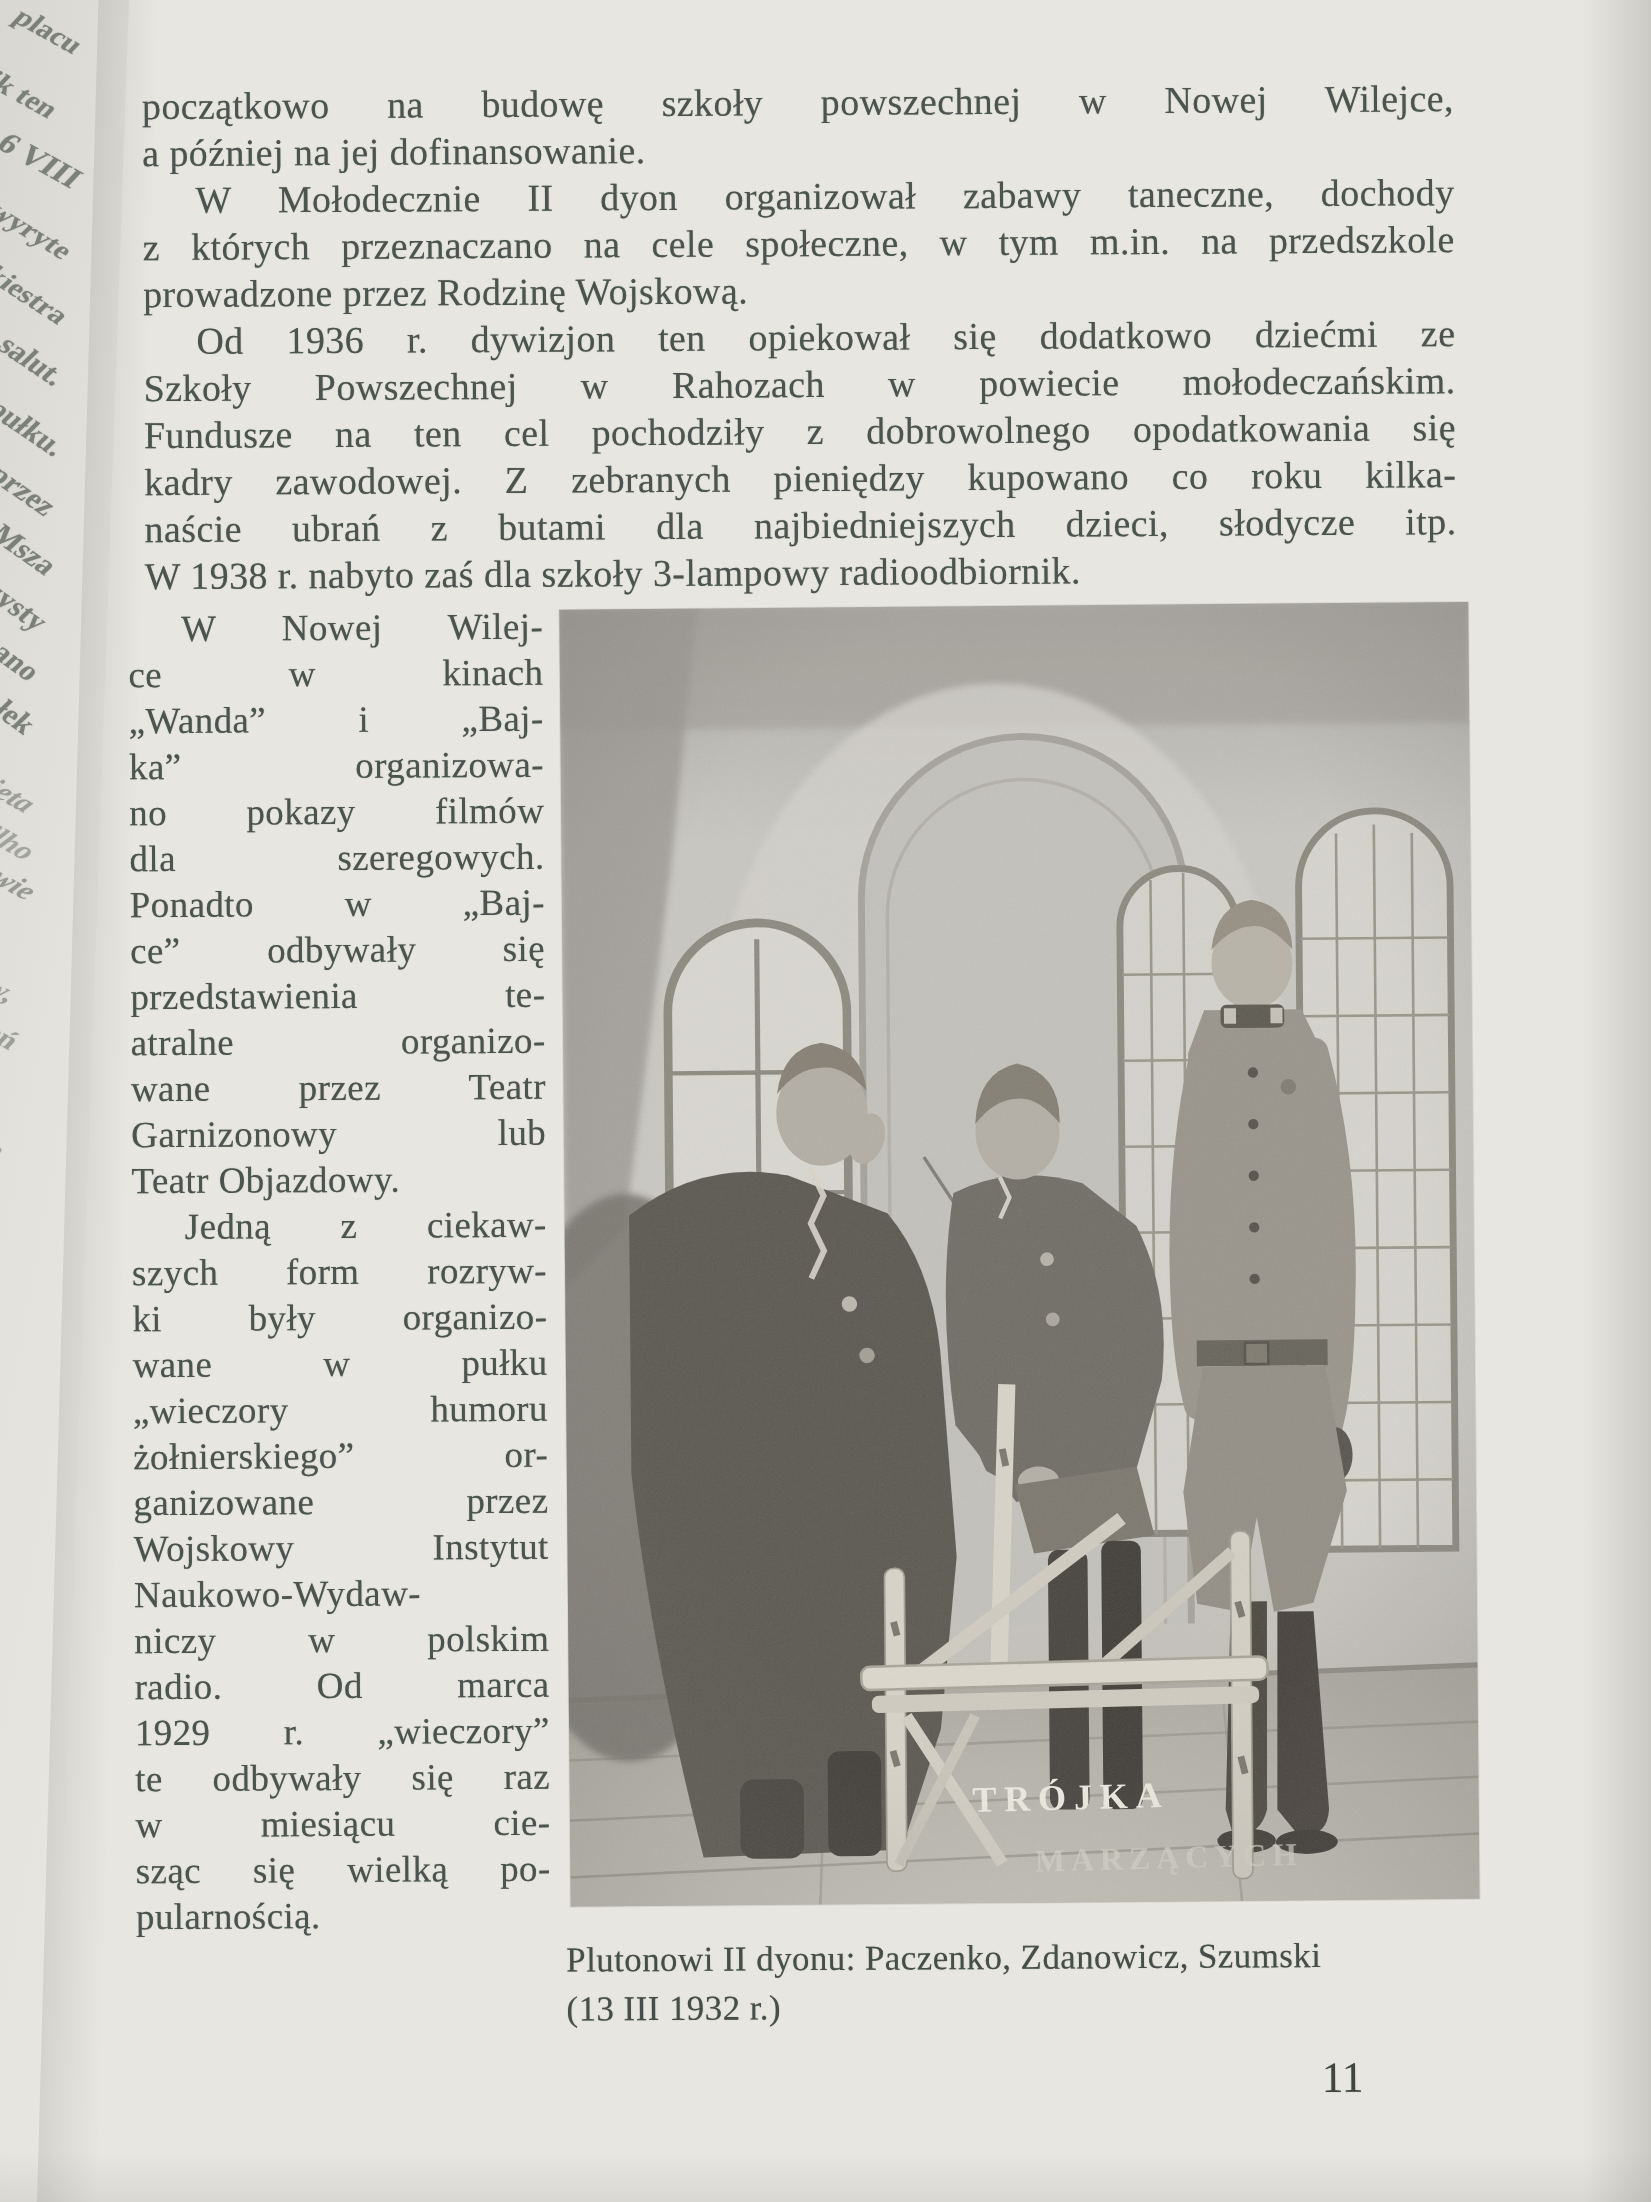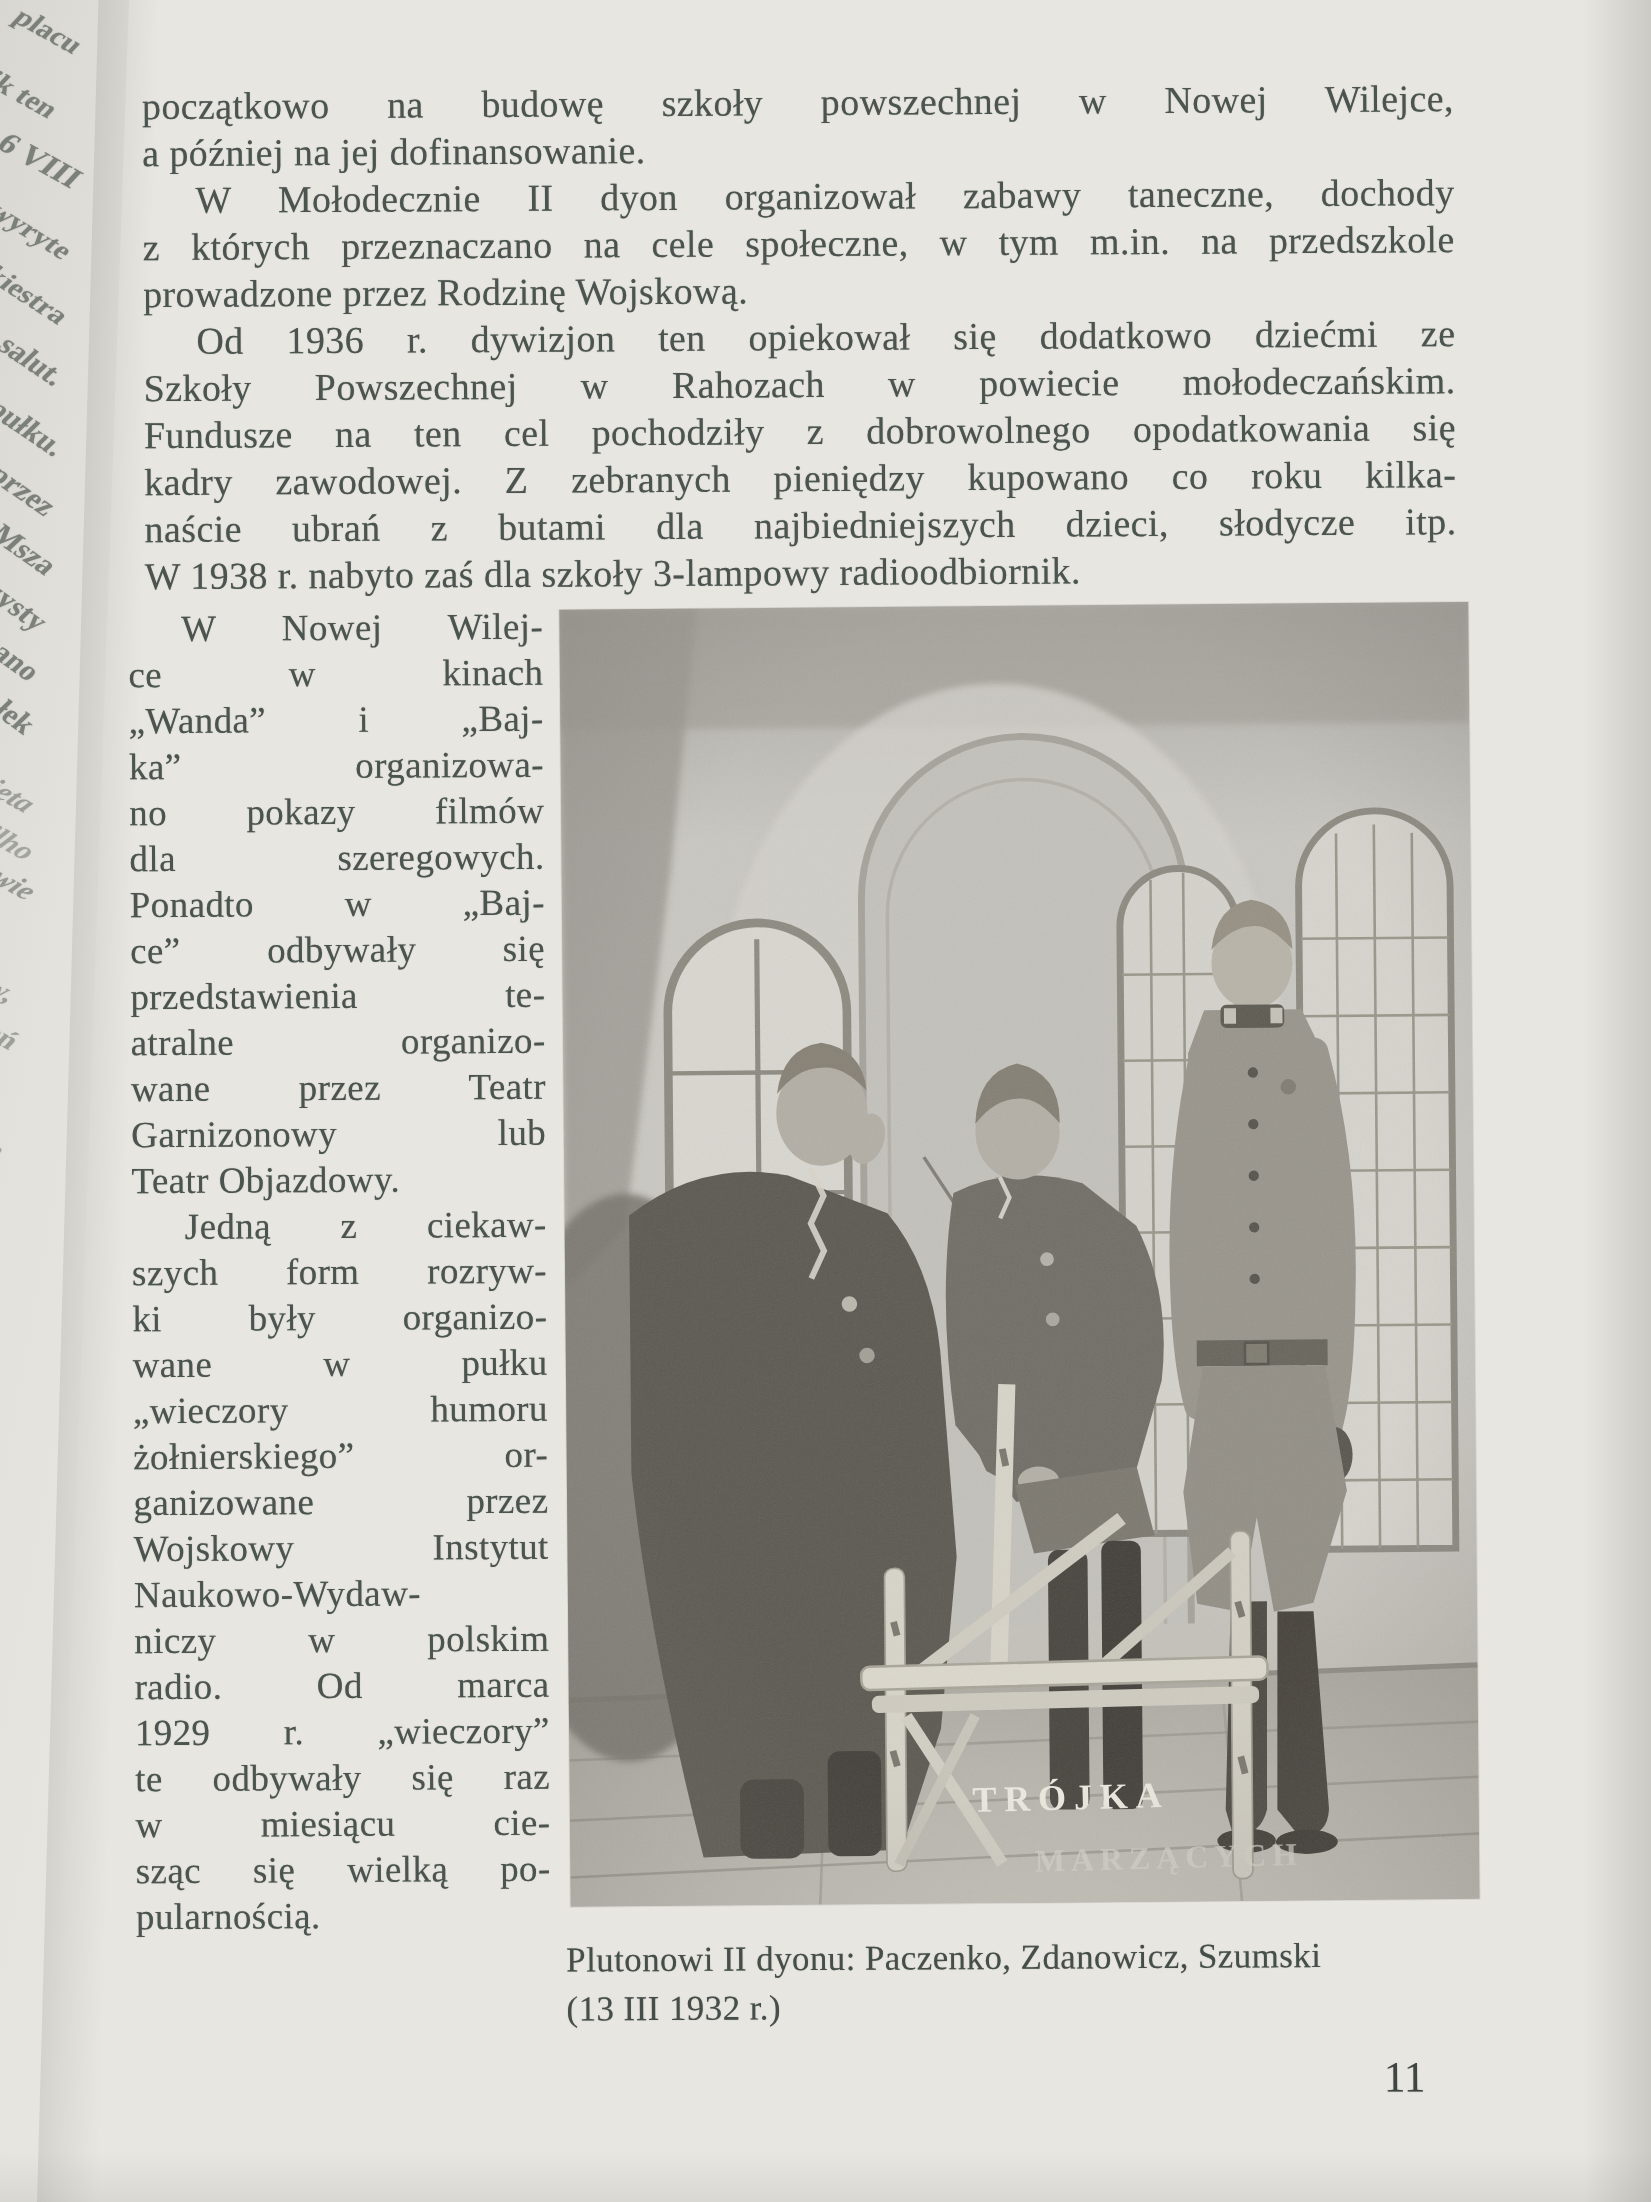--- a/index.html
+++ b/index.html
@@ -66,21 +66,21 @@
   .textblock{position:absolute;letter-spacing:0.4px;
     text-shadow:0 0 1px rgba(75,84,79,.55);}
   .top-block{left:148px;top:79px;width:1312px;font-size:38px;line-height:47px;}
   .col-block{left:131px;top:602px;width:415px;font-size:37px;line-height:46px;}
   .line{text-align:justify;text-align-last:justify;white-space:normal;}
   .line.ind{text-indent:53px;}
   .line.last{text-align-last:left;}
   .caption{left:561px;top:1934px;width:912px;font-size:35px;line-height:49px;
     color:#454e49;}
   .caption .line{text-align:left;text-align-last:left;}
-  .page-number{position:absolute;left:1378px;top:2056px;font-size:43px;color:#3f4641;
+  .page-number{position:absolute;left:1316px;top:2056px;font-size:43px;color:#3f4641;
     text-shadow:0 0 0.9px rgba(63,70,65,.6);}
   
   .photo{
     position:absolute;left:564px;top:607px;width:909px;height:1297px;
     transform:rotate(-.15deg);
     box-shadow:0 0 0 0.9px rgba(60,60,55,.10);
     background:#c7c5bf;
   }
   .photo svg{display:block;width:100%;height:100%;}
 </style>

